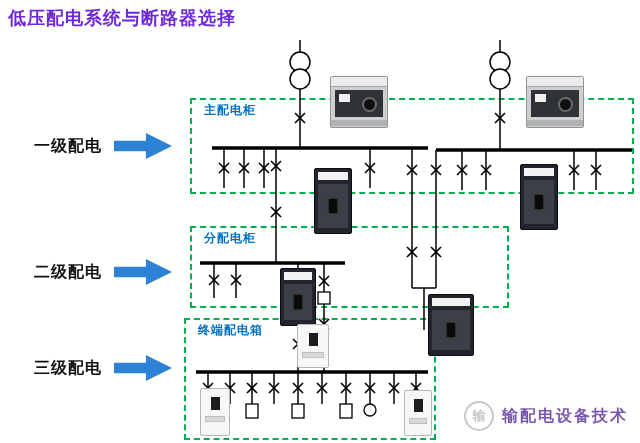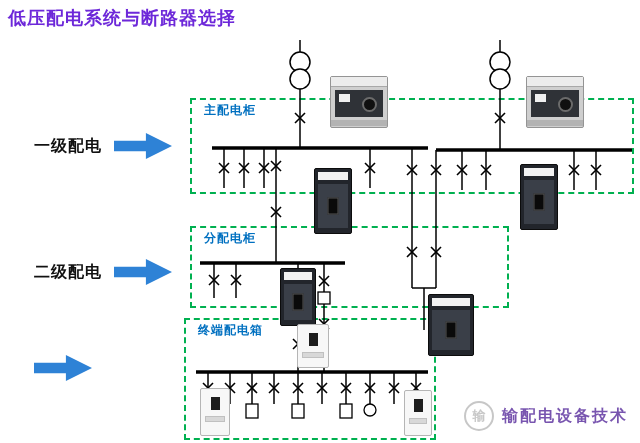--- a/index.html
+++ b/index.html
@@ -58,20 +58,21 @@
 
   <div class="level lv1">
     <span class="lvl-label">一级配电</span>
     <div class="arrow"></div>
   </div>
   <div class="level lv2">
     <span class="lvl-label">二级配电</span>
     <div class="arrow"></div>
   </div>
   <div class="level lv3">
+    <span class="lvl-label">三级配电</span>
     <div class="arrow"></div>
   </div>
 
   <div class="gbox box1">
     <span class="blabel">主配电柜</span>
   </div>
   <div class="gbox box3">
     <span class="blabel">终端配电箱</span>
   </div>
   <div class="gbox box2">

